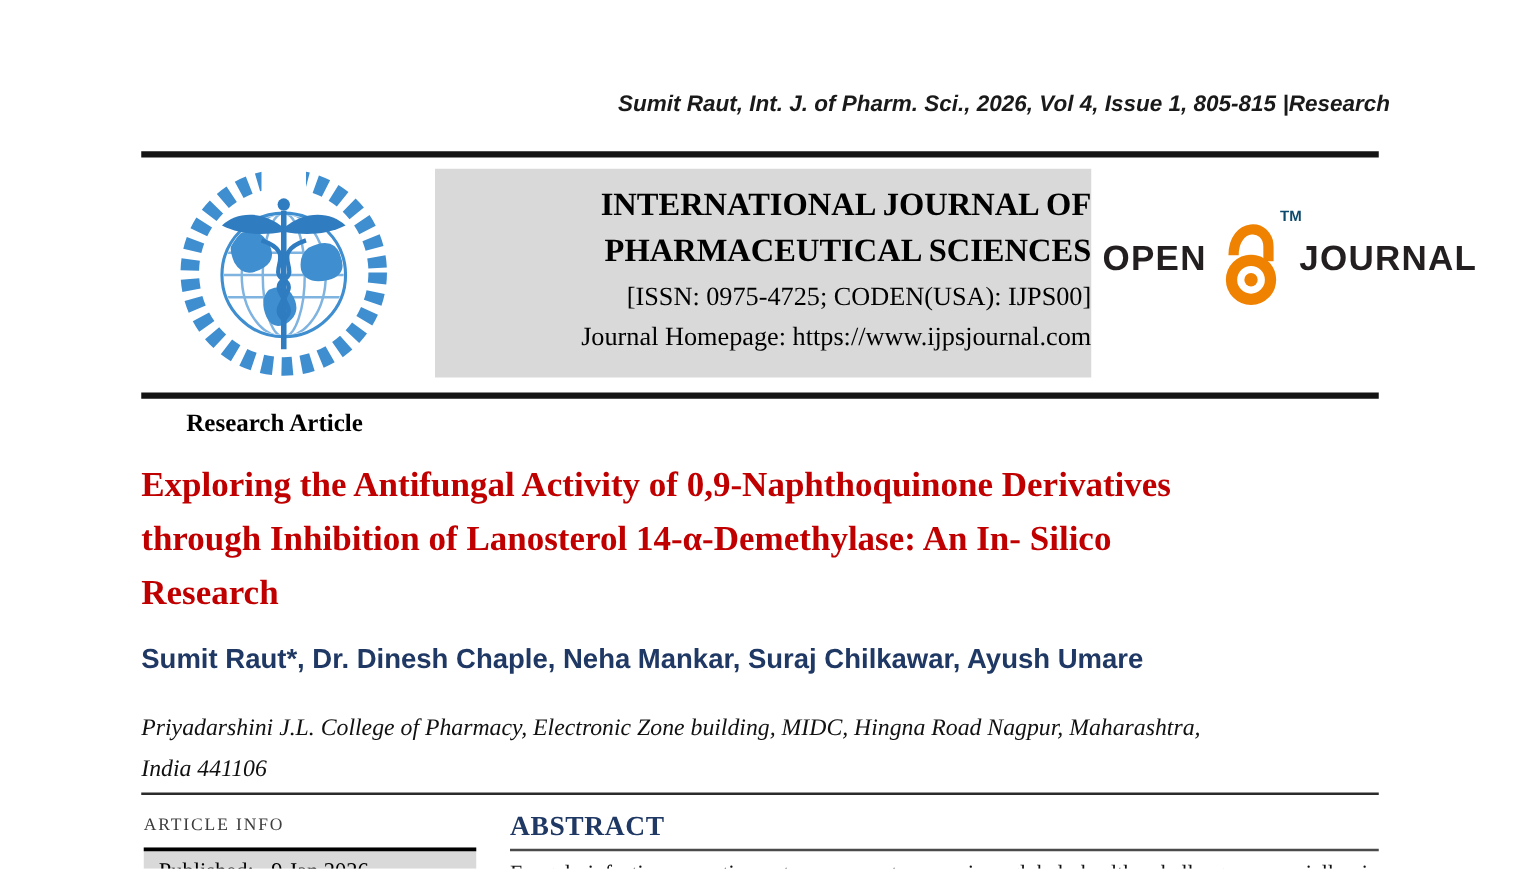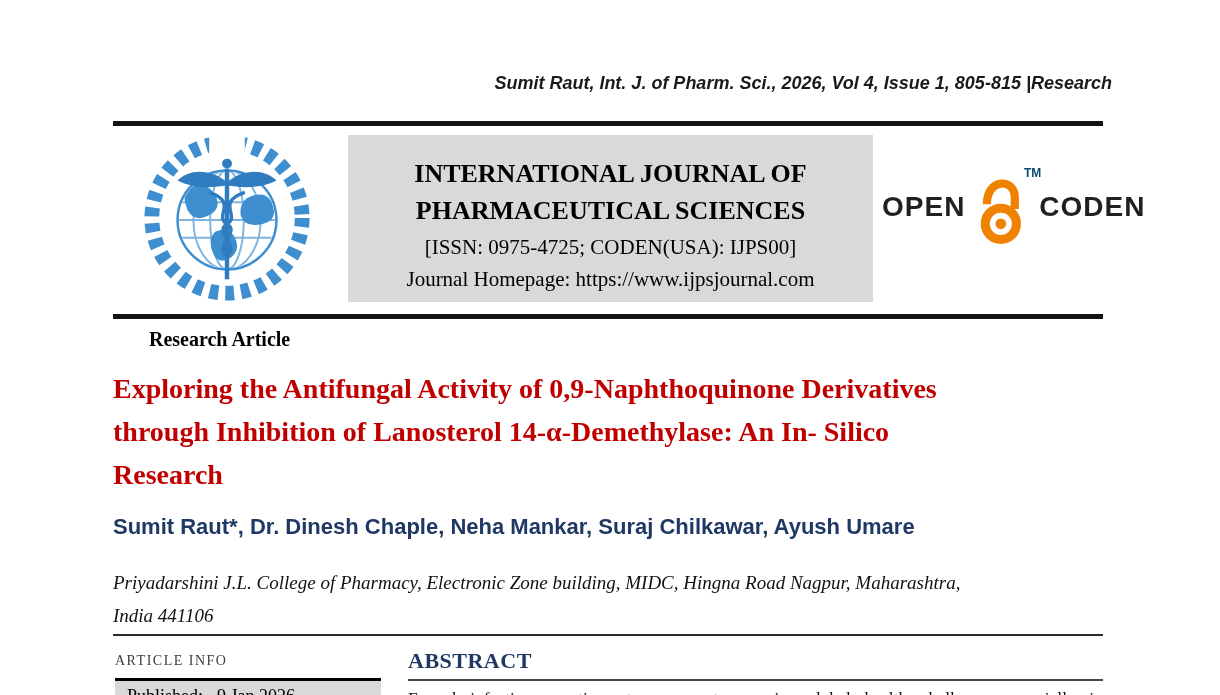--- a/index.html
+++ b/index.html
@@ -17,21 +17,21 @@
 
   
   .rule { position:absolute; left:113px; width:990px; background:#141414; }
   .rule-top { top:121px; height:5px; }
   .rule-mid { top:314px; height:5px; }
 
   
   .journal-logo { position:absolute; left:127px; top:129px; width:200px; height:178px; }
   .mast-box {
     position:absolute; left:348px; top:135px; width:525px; height:167px;
-    background:#d9d9d9; text-align:center; box-sizing:border-box; padding-top:20px;
+    background:#d9d9d9; text-align:right; box-sizing:border-box; padding-top:10px;
   }
   .jname { font-weight:bold; font-size:26px; line-height:37px; color:#000; }
   .jissn { font-size:21px; line-height:33px; margin-top:2px; }
   .jhome { font-size:21px; line-height:31px; }
 
   .oa { position:absolute; left:882px; top:168px; display:flex; align-items:center; }
   .oa-word {
     font-family:"Liberation Sans", sans-serif; font-weight:bold; font-size:28px;
     letter-spacing:1px; color:#231f20;
   }
@@ -126,21 +126,21 @@
   <div class="oa">
     <span class="oa-word">OPEN</span>
     <span class="oa-lock-wrap">
       <svg class="oa-lock" viewBox="0 0 60 95" xmlns="http://www.w3.org/2000/svg">
         <path d="M14,44 C14,12 48,12 48,36 L48,50" fill="none" stroke="#ef8200" stroke-width="10"></path>
         <circle cx="31" cy="68" r="19" fill="none" stroke="#ef8200" stroke-width="11"></circle>
         <circle cx="31" cy="68" r="6.5" fill="#ef8200"></circle>
       </svg>
       <span class="oa-tm">TM</span>
     </span>
-    <span class="oa-word">CODEN</span>
+    <span class="oa-word">JOURNAL</span>
   </div>
 
   <div class="rule rule-mid"></div>
 
   <div class="article-type">Research Article</div>
 
   <div class="title">
     <div>Exploring the Antifungal Activity of 0,9-Naphthoquinone Derivatives</div>
     <div>through Inhibition of Lanosterol 14-α-Demethylase: An In- Silico</div>
     <div>Research</div>

